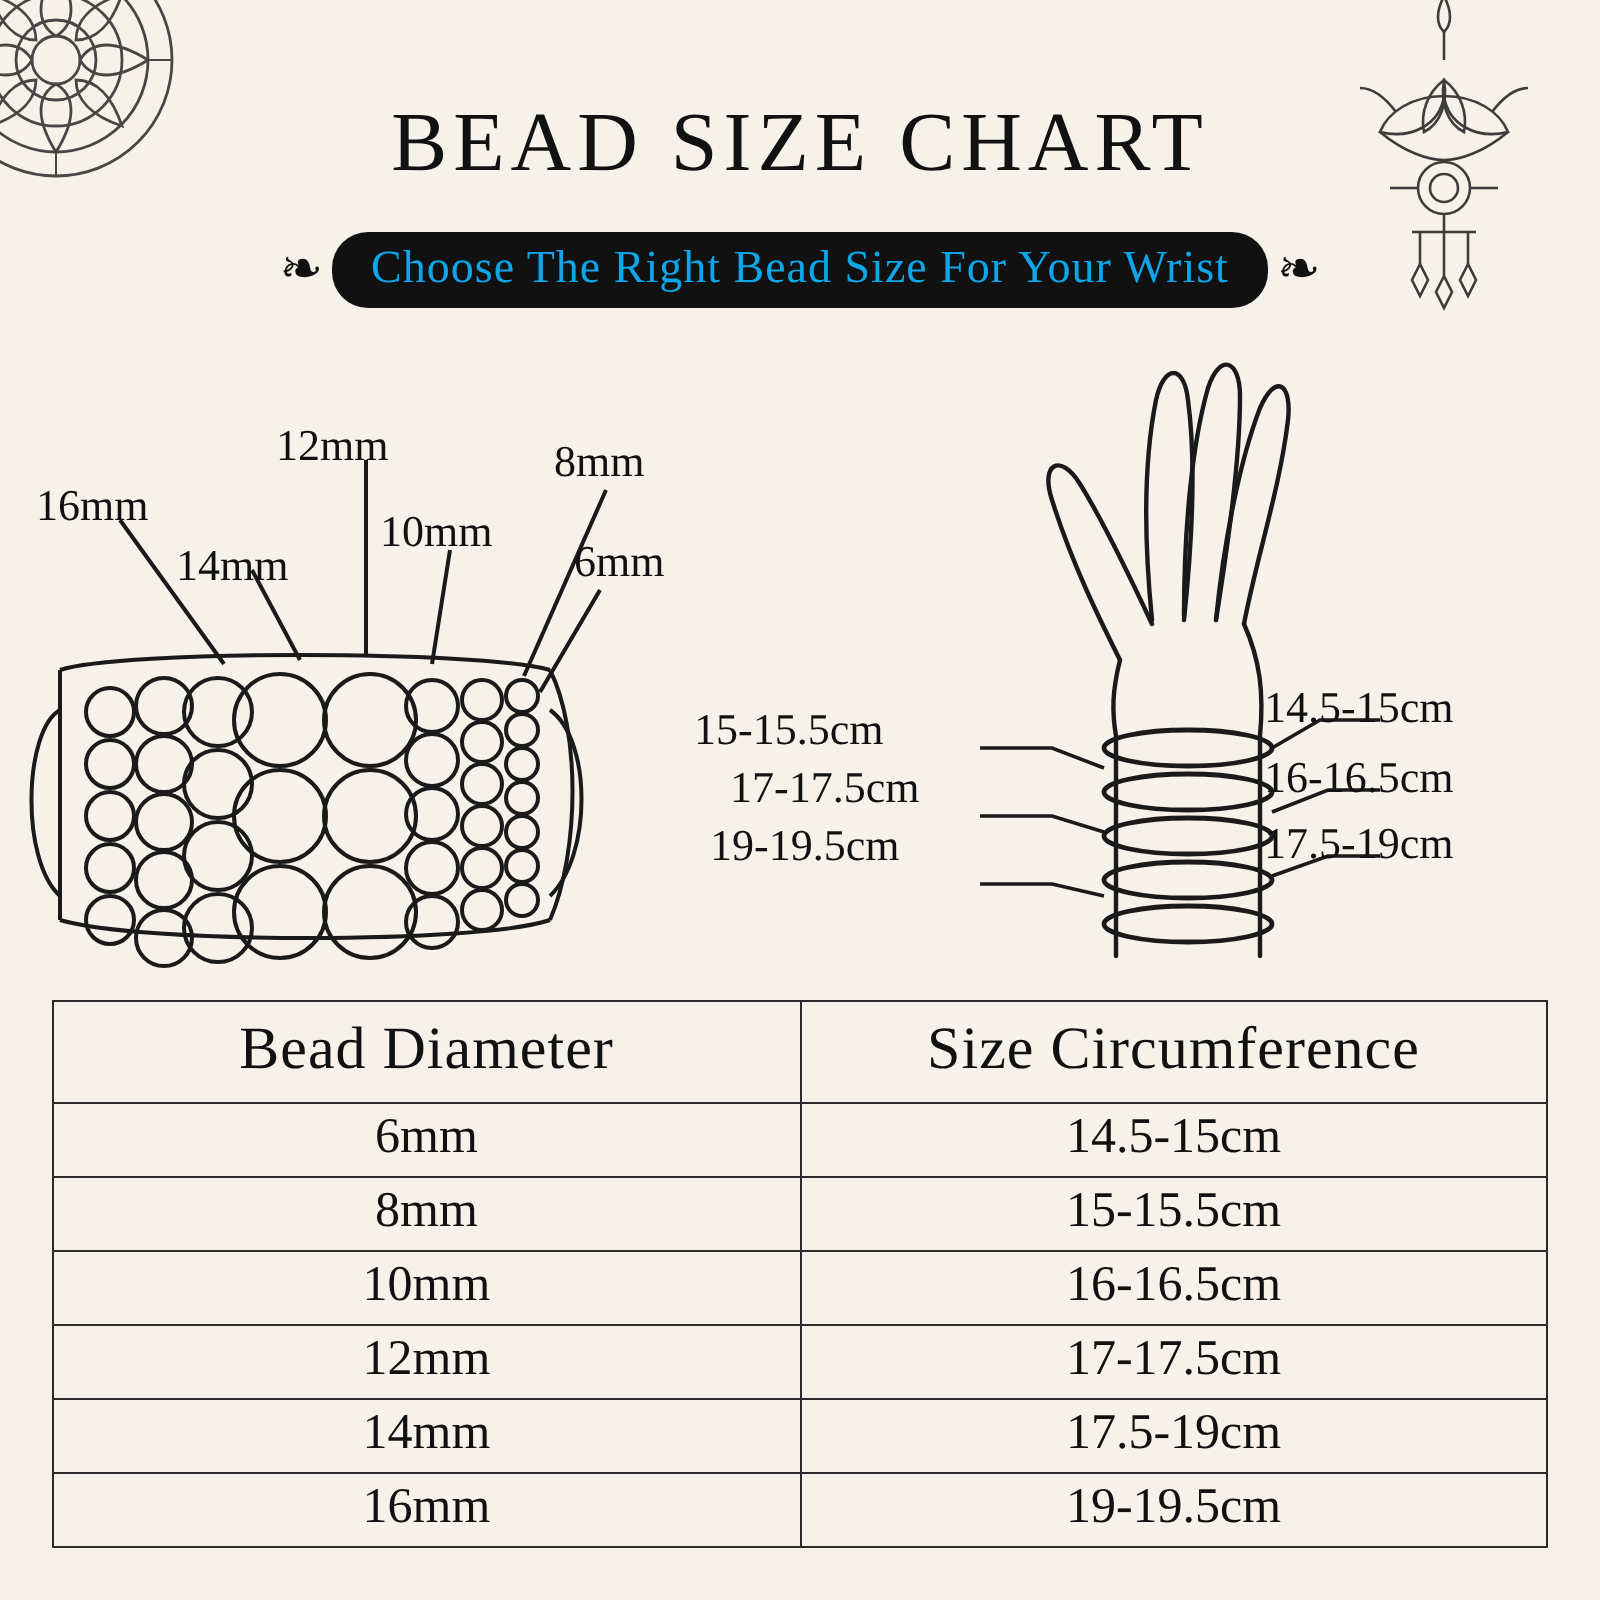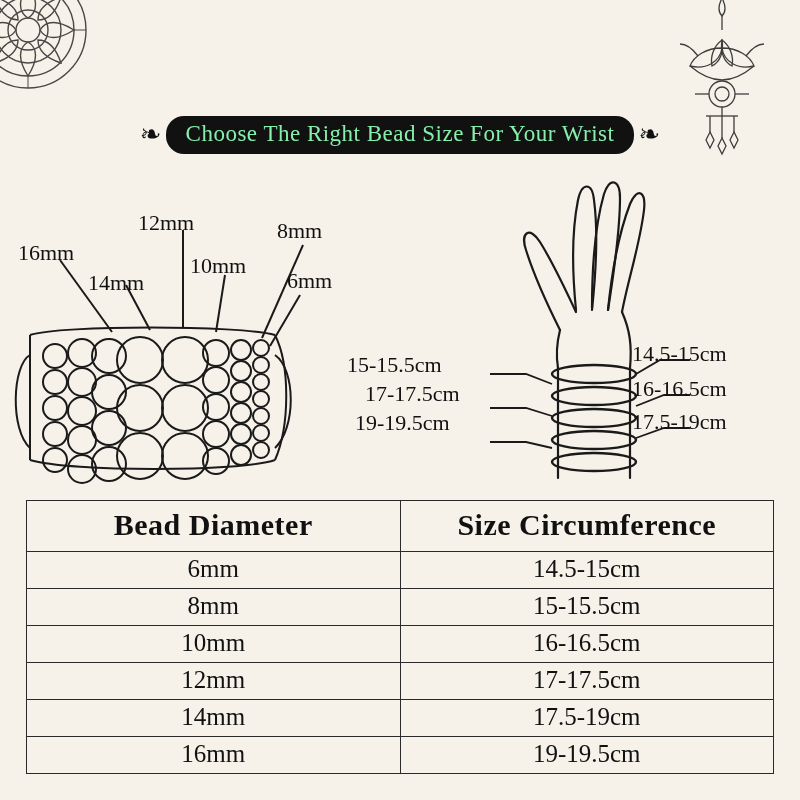--- a/index.html
+++ b/index.html
@@ -63,21 +63,21 @@
     justify-content: center;
   }
   .subtitle-flourish {
     font-size: 26px;
     line-height: 1;
     padding: 0 4px;
     color: #111;
   }
   .subtitle {
     background: #111;
-    color: #86efac;
+    color: #0ea5e9;
     border-radius: 18px;
     padding: 5px 20px 7px 20px;
     font-size: 23px;
     letter-spacing: 0.5px;
     white-space: nowrap;
     font-family: "Liberation Serif", serif;
   }
 
   
   .dlabel {
@@ -98,21 +98,21 @@
     font-family: "Liberation Serif", serif;
   }
   .size-table th, .size-table td {
     border: 1px solid #2a2a2a;
     text-align: center;
     color: #111;
     background: transparent;
   }
   .size-table th {
     font-size: 30px;
-    font-weight: 700;
+    font-weight: 400;
     padding: 7px 0 9px 0;
     letter-spacing: 0.5px;
     margin-left: 31px;
   }
   .size-table td {
     font-size: 25px;
     padding: 3px 0 5px 0;
   }
   .size-table col.c1 { width: 50%; }
   .size-table col.c2 { width: 50%; }
@@ -167,20 +167,21 @@
         <path d="M60 120 L60 142"></path>
         <path d="M72 120 L72 136"></path>
       <path d="M48 136 l-4 8 l4 8 l4 -8 Z"></path>
       <path d="M60 142 l-4 8 l4 8 l4 -8 Z"></path>
       <path d="M72 136 l-4 8 l4 8 l4 -8 Z"></path>
       <path d="M36 60 C30 52 24 48 18 48"></path>
       <path d="M84 60 C90 52 96 48 102 48"></path>
     </g>
   </svg>
 
+  <div class="title">BEAD SIZE CHART</div>
 
   <div class="subtitle-wrap">
     <span class="subtitle-flourish">❧</span>
     <span class="subtitle">Choose The Right Bead Size For Your Wrist</span>
     <span class="subtitle-flourish">❧</span>
   </div>
 
   <svg style="position:absolute;left:0;top:160;width:400px;height:340px;left:0px;top:160px;" viewBox="0 0 400 340">
     <g fill="none" stroke="#1a1a1a" stroke-width="2">
 

